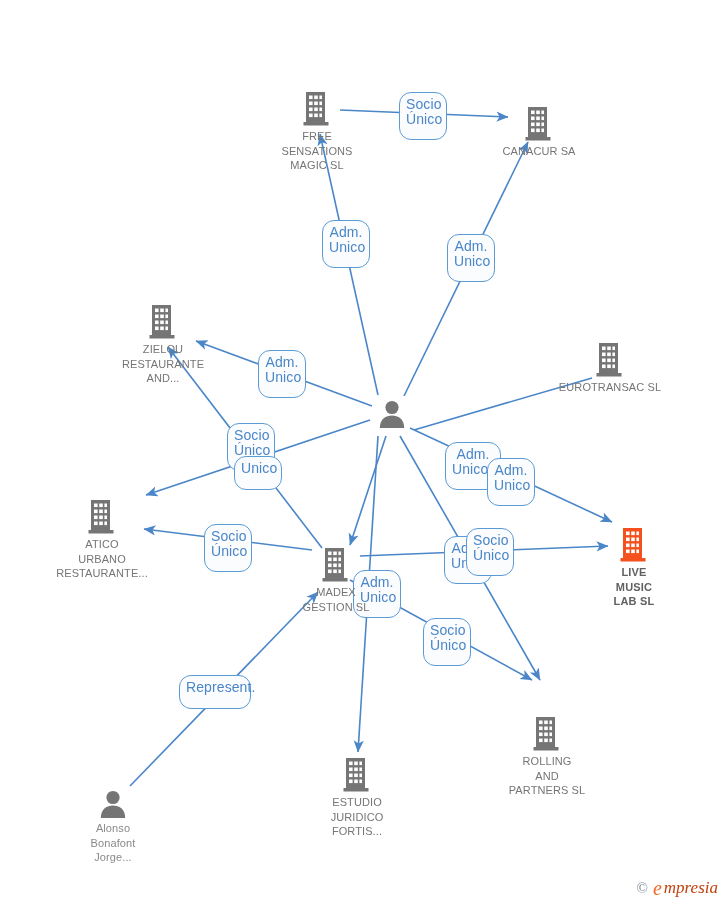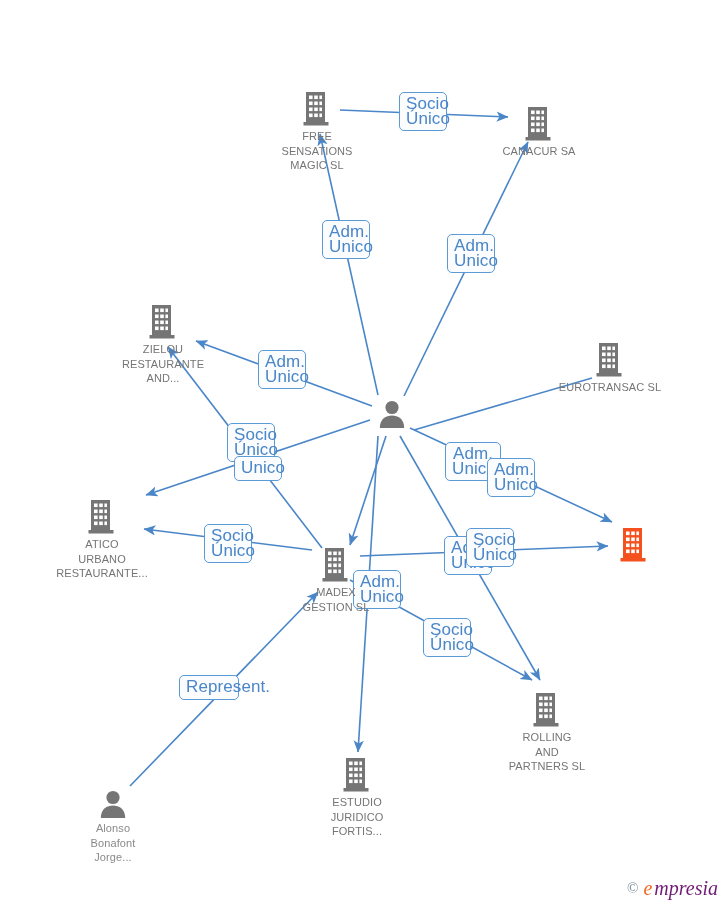--- a/index.html
+++ b/index.html
@@ -53,26 +53,26 @@
     letter-spacing: 0.2px;
   }
   .node-label.person {
     color: #8a8a8a;
   }
   .edge-label {
     position: absolute;
     box-sizing: border-box;
     background: #fbfcfe;
     border: 1.4px solid #5b9bd5;
-    border-radius: 5px;
+    border-radius: 12px;
     color: #4a86c8;
-    font-size: 17px;
+    font-size: 14px;
     line-height: 14.5px;
     text-align: center;
-    padding: 4px 6px 4px 6px;
+    padding: 4px 6px 13px 6px;
     white-space: pre-line;
     letter-spacing: 0.1px;
   }
   .watermark {
     position: absolute;
     right: 10px;
     bottom: 8px;
     display: flex;
     align-items: center;
     gap: 5px;
@@ -84,22 +84,22 @@
     font-family: "Liberation Serif", serif;
   }
   .watermark .wm-e {
     color: #f26722;
     font-size: 20px;
     font-style: italic;
     font-family: "Liberation Serif", serif;
     line-height: 18px;
   }
   .watermark .wm-rest {
-    color: #701a75;
-    font-size: 20px;
+    color: #c2410c;
+    font-size: 17px;
     font-style: italic;
     font-family: "Liberation Serif", serif;
     margin-left: -3px;
     line-height: 18px;
   }
 </style>
 </head>
 <body>
 
 <div id="graph-canvas">
@@ -148,21 +148,21 @@
       <div class="edge-label" style="left: 204px; top: 524px; width: 48px; min-height: 37px;">Socio
 Único</div>
       <div class="edge-label" style="left: 444px; top: 536px; width: 48px; min-height: 37px;">Adm.
 Unico</div>
       <div class="edge-label" style="left: 466px; top: 528px; width: 48px; min-height: 37px;">Socio
 Único</div>
       <div class="edge-label" style="left: 353px; top: 570px; width: 48px; min-height: 37px;">Adm.
 Unico</div>
       <div class="edge-label" style="left: 423px; top: 618px; width: 48px; min-height: 37px;">Socio
 Único</div>
-      <div class="edge-label" style="left: 179px; top: 675px; width: 60px; min-height: 22px;">Represent.</div>
+      <div class="edge-label" style="left: 179px; top: 675px; width: 72px; min-height: 22px;">Represent.</div>
     </div>
   <div id="nodes-group">
       <div class="node" style="left: 317px; top: 91px;">
         <span class="node-icon"><svg width="30" height="36" viewBox="0 0 30 36" xmlns="http://www.w3.org/2000/svg">
             <rect x="4" y="1" width="19" height="30" fill="#757575"></rect>
             <rect x="1.5" y="31" width="25" height="3.5" fill="#757575"></rect>
             <g fill="#ffffff">
               <rect x="7" y="4.5" width="3.6" height="3.6"></rect>
               <rect x="12.2" y="4.5" width="3.6" height="3.6"></rect>
               <rect x="17.4" y="4.5" width="2.6" height="3.6"></rect>
@@ -309,22 +309,25 @@
               <rect x="12.2" y="10.5" width="3.6" height="3.6"></rect>
               <rect x="17.4" y="10.5" width="2.6" height="3.6"></rect>
               <rect x="7" y="16.5" width="3.6" height="3.6"></rect>
               <rect x="12.2" y="16.5" width="3.6" height="3.6"></rect>
               <rect x="17.4" y="16.5" width="2.6" height="3.6"></rect>
               <rect x="7" y="22.5" width="3.6" height="3.6"></rect>
               <rect x="12.2" y="22.5" width="3.6" height="3.6"></rect>
               <rect x="17.4" y="22.5" width="2.6" height="3.6"></rect>
             </g>
           </svg></span>
-      </div>
-      <div class="node" style="left: 547px; top: 692px;">
+        <span class="node-label focus">LIVE
+MUSIC
+LAB  SL</span>
+      </div>
+      <div class="node" style="left: 547px; top: 716px;">
         <span class="node-icon"><svg width="30" height="36" viewBox="0 0 30 36" xmlns="http://www.w3.org/2000/svg">
             <rect x="4" y="1" width="19" height="30" fill="#757575"></rect>
             <rect x="1.5" y="31" width="25" height="3.5" fill="#757575"></rect>
             <g fill="#ffffff">
               <rect x="7" y="4.5" width="3.6" height="3.6"></rect>
               <rect x="12.2" y="4.5" width="3.6" height="3.6"></rect>
               <rect x="17.4" y="4.5" width="2.6" height="3.6"></rect>
               <rect x="7" y="10.5" width="3.6" height="3.6"></rect>
               <rect x="12.2" y="10.5" width="3.6" height="3.6"></rect>
               <rect x="17.4" y="10.5" width="2.6" height="3.6"></rect>

